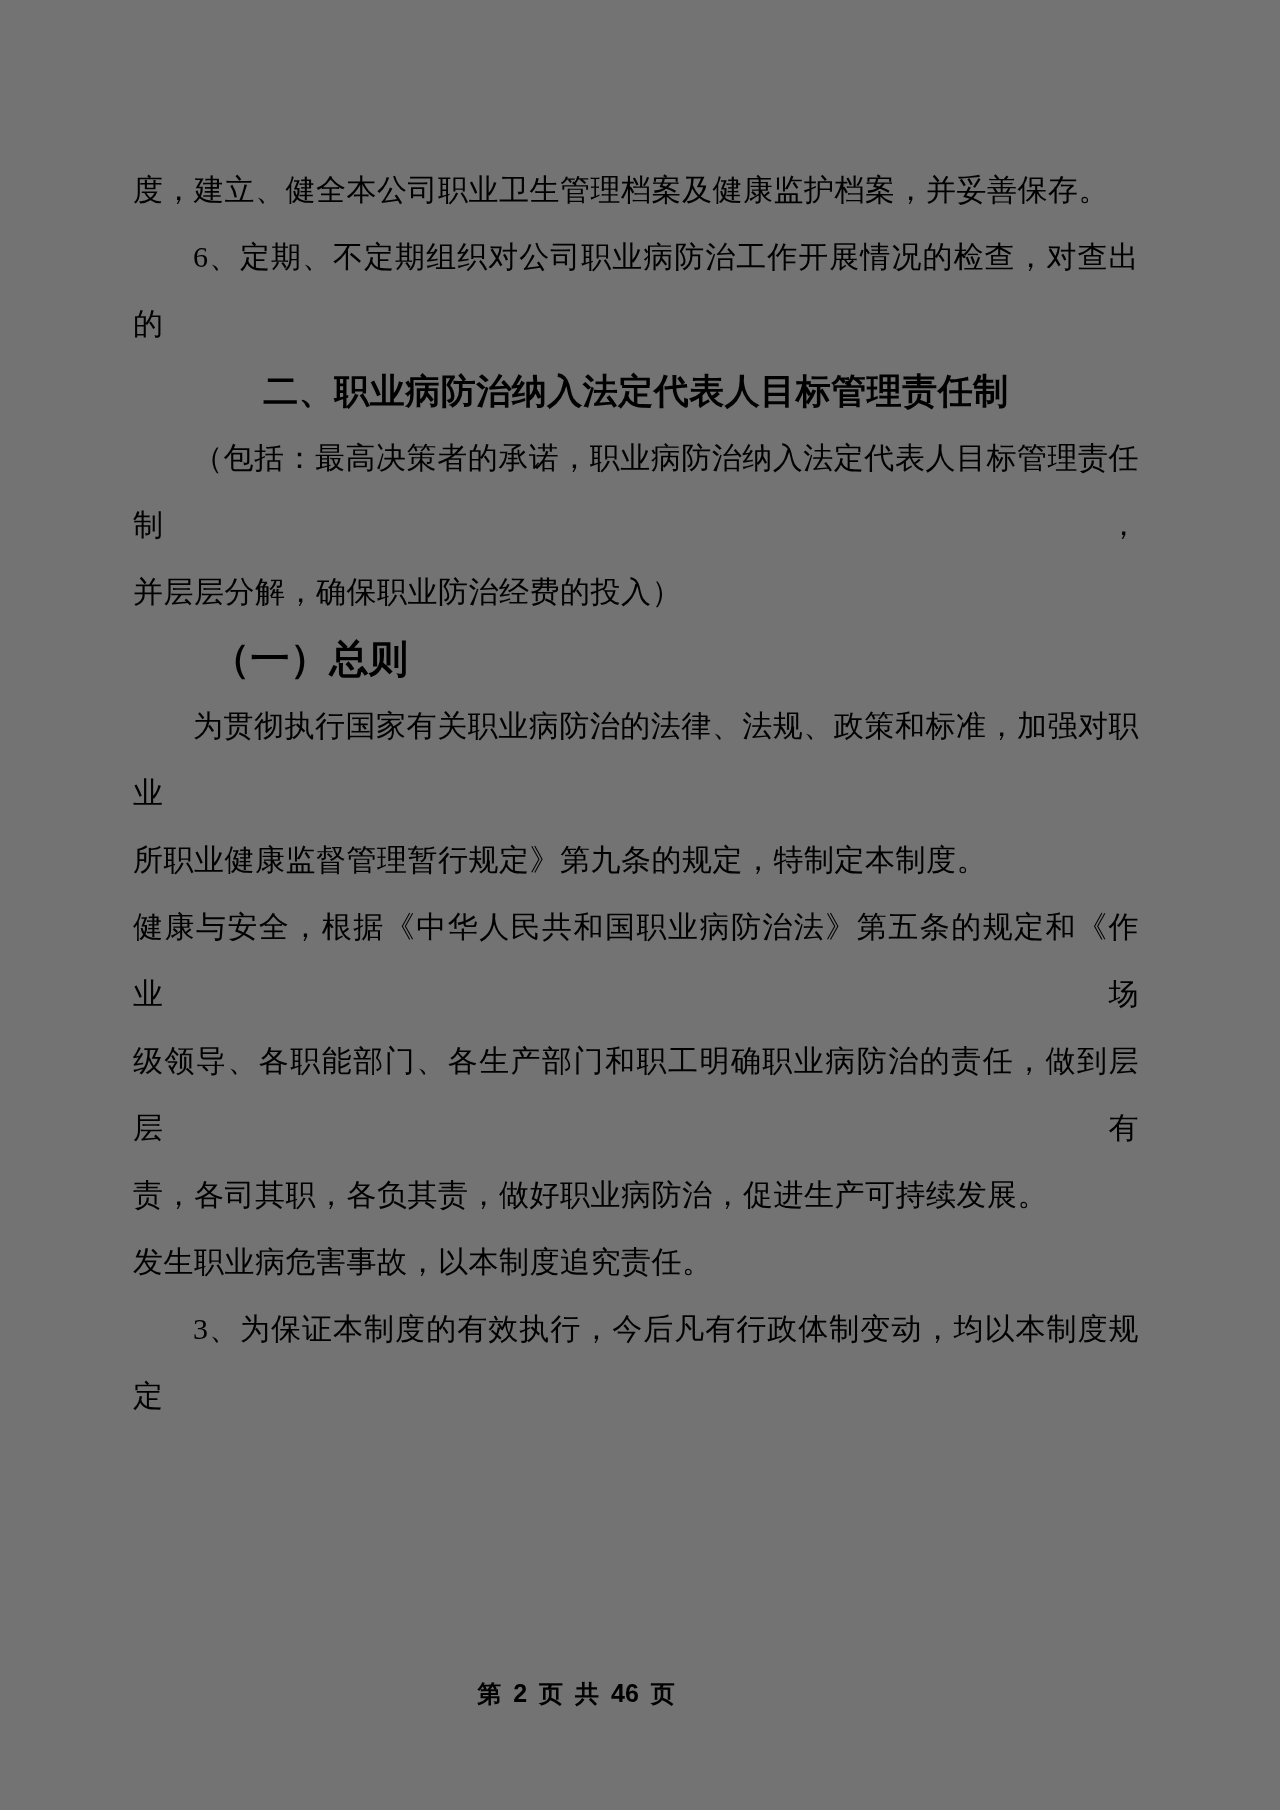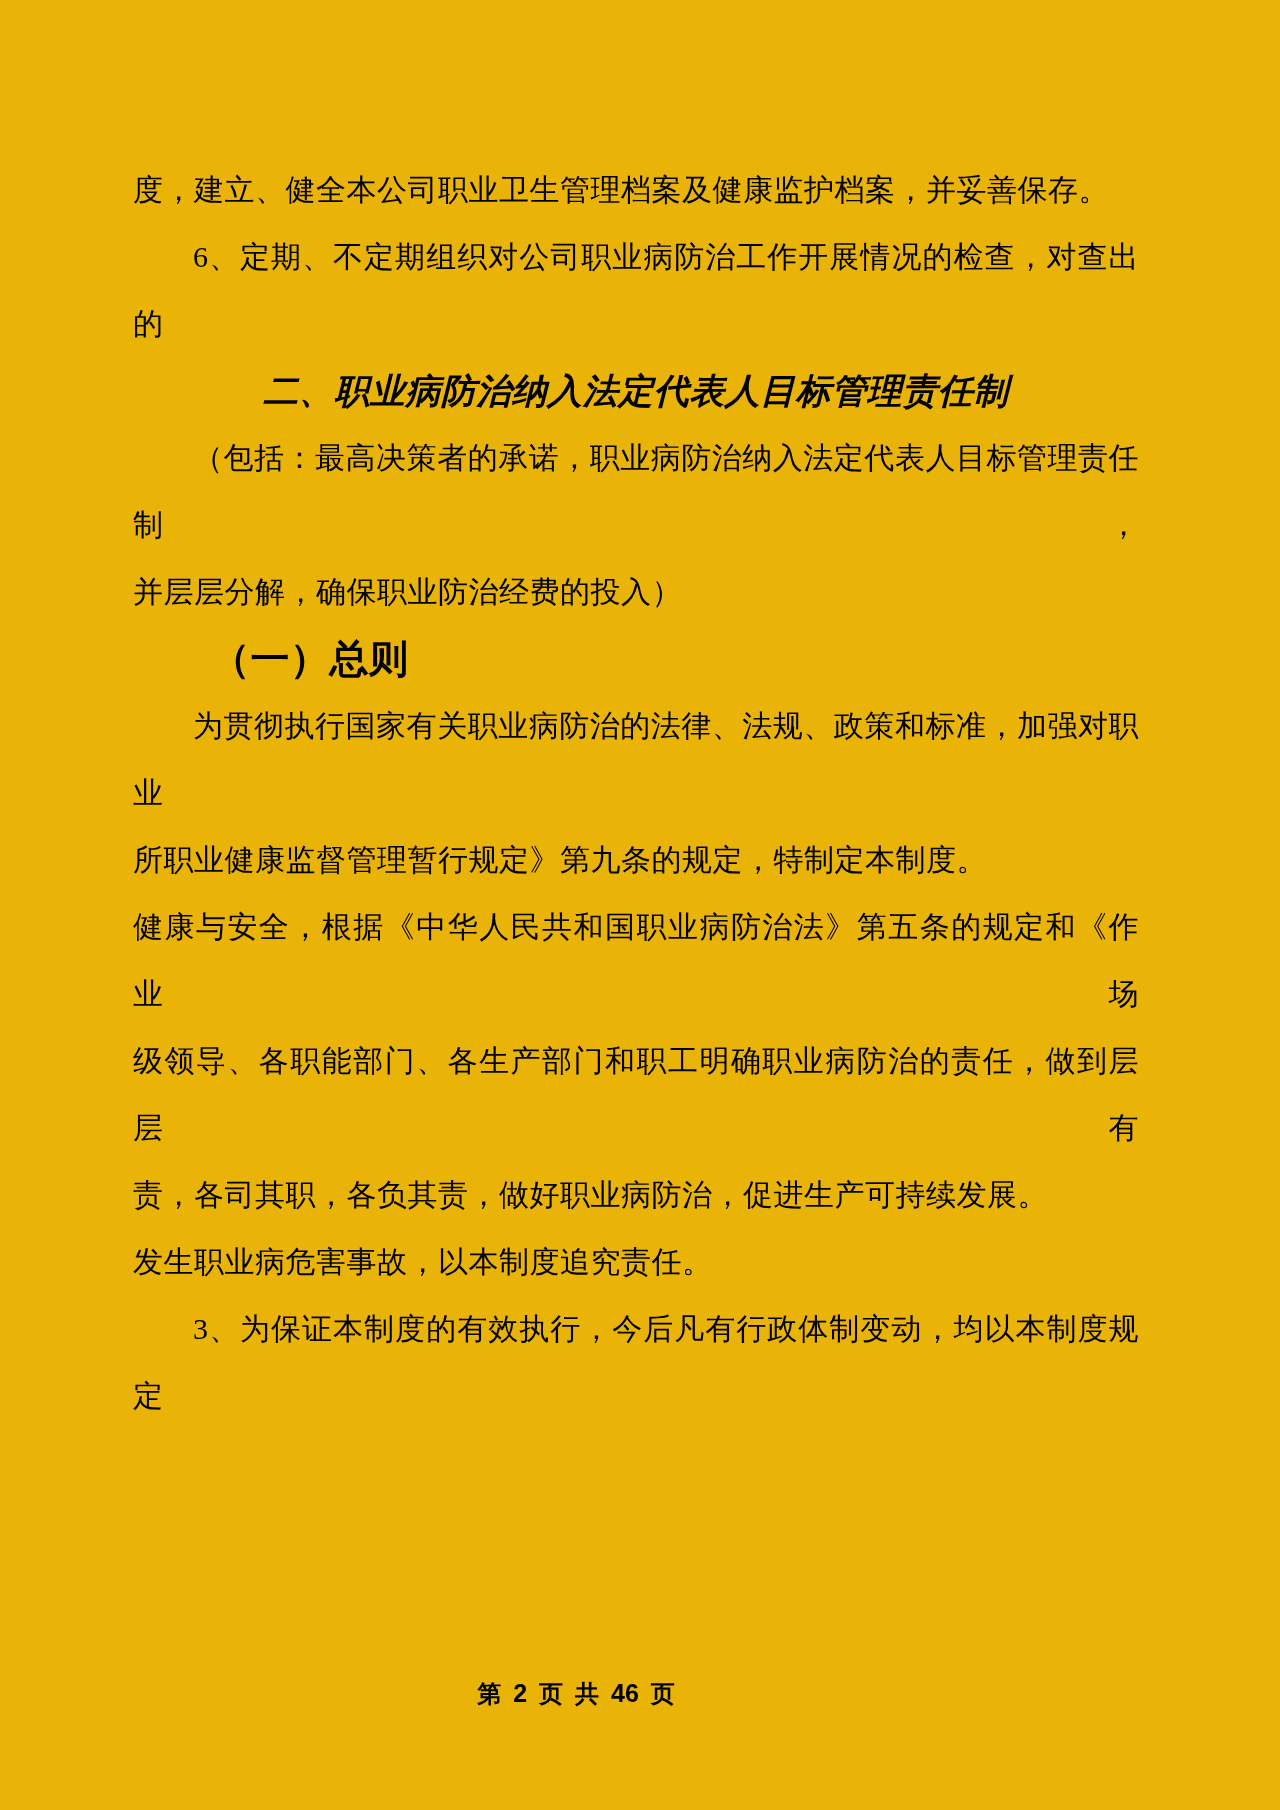--- a/index.html
+++ b/index.html
@@ -1,19 +1,19 @@
 <!DOCTYPE html>
 <html><head>
 <meta charset="utf-8">
 <style>
   html,body{margin:0;padding:0;background:#ffffff;}
   .page{
     position:relative;
     width:1280px;height:1810px;
-    background:#eab308;
+    background:#737373;
     overflow:hidden;
     color:#000000;
   }
   .doc{
     position:absolute;
     left:133px;top:156px;width:1006px;
   }
   .line{
     font-family:"Liberation Serif","DejaVu Serif",serif;
     font-size:30px;
@@ -23,21 +23,20 @@
   }
   .indent{text-indent:2em;}
   .fill{text-align:justify;text-align-last:justify;}
   .h1{
     font-family:"Liberation Sans","DejaVu Sans",sans-serif;
     font-weight:700;
     font-size:35px;
     text-align:right;
     text-align-last:center;
     text-indent:0;
-    font-style:italic;
   }
   .h2{
     font-family:"Liberation Sans","DejaVu Sans",sans-serif;
     font-weight:700;
     font-size:39px;
   }
   .footer{
     position:absolute;
     left:576px;top:1678px;
     transform:translateX(-50%);

